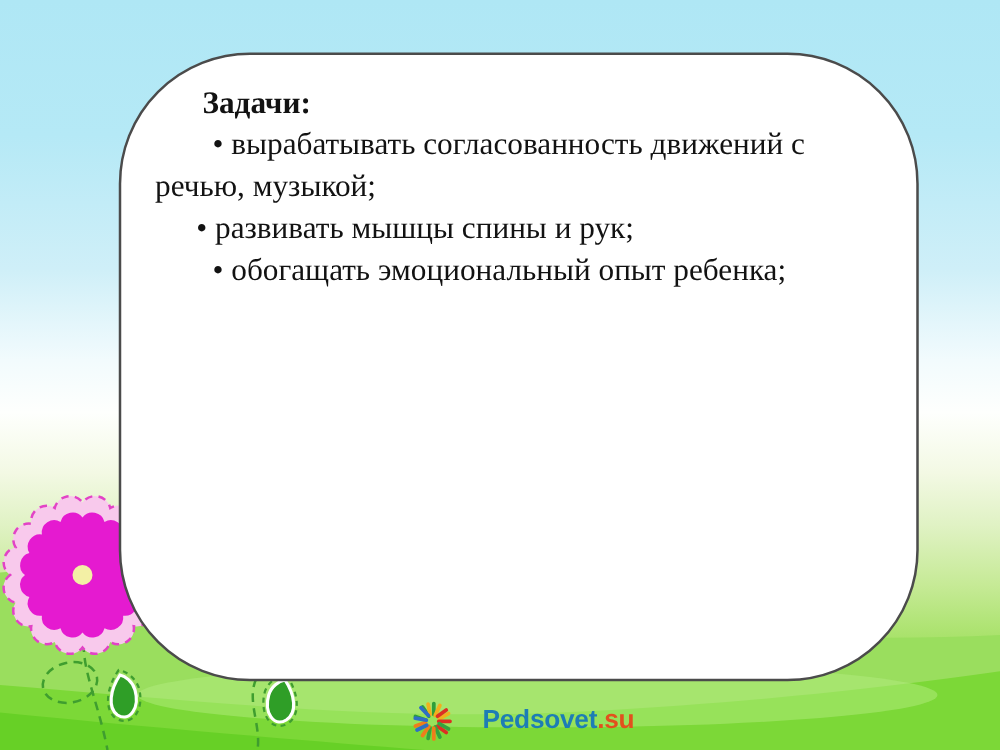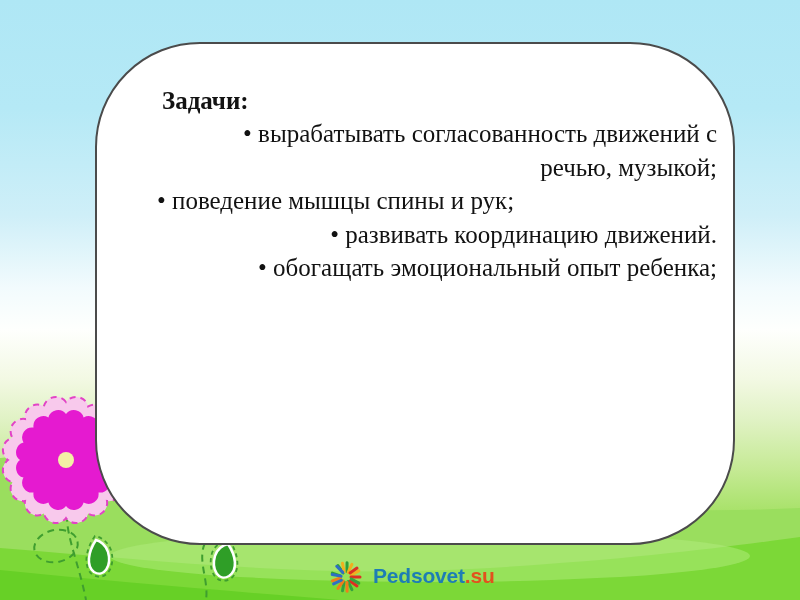--- a/index.html
+++ b/index.html
@@ -9,33 +9,33 @@
     background:linear-gradient(180deg,
       #afe7f5 0%, #b5e9f6 18%, #cfeff8 36%, #f2fbfd 48%,
       #fefffd 55%, #f3f9e4 63%, #e0f2c4 70%, #c6ea96 78%,
       #a5e165 86%, #93dc4e 93%, #8cda47 100%);
   }
   .decor{position:absolute; left:0; top:0; width:800px; height:600px; z-index:1;}
   .textbox{
     position:absolute; left:95px; top:42px; width:640px; height:503px;
     box-sizing:border-box; background:#ffffff;
     border:2px solid #4b4b4b; border-radius:105px;
-    padding:40px 16px 0 27px; z-index:2;
+    padding:22px 16px 0 27px; z-index:2;
   }
   .textbox p{
     margin:0; font-size:25px; line-height:33.4px; color:#121212;
     white-space:pre-wrap;
   }
   .p-title{font-weight:bold; text-indent:38px;}
   .ind38{text-indent:38px;}
-  .ind46{text-indent:46px;text-align:right;}
+  .ind46{text-indent:46px;}
   .ind33{text-indent:33px;}
   .logo{
     position:absolute; left:326px; top:556px; z-index:3;
-    display:flex; align-items:center; gap:7px;
+    display:flex; align-items:center; gap:20px;
     font-family:"Liberation Sans", sans-serif;
   }
   .logo-text{font-size:21px; font-weight:bold; letter-spacing:-0.2px; line-height:40px;}
   .logo-name{color:#1d7db5;}
   .logo-suffix{color:#e2511d;}
 </style>
 </head>
 <body>
 
 <div class="stage">
@@ -66,22 +66,21 @@
       <path d="M124,460 A12.5 12.5 0 0 1 119.6,482.2 A12.5 12.5 0 0 1 107,501 A12.5 12.5 0 0 1 88.2,513.6 A12.5 12.5 0 0 1 66,518 A12.5 12.5 0 0 1 43.8,513.6 A12.5 12.5 0 0 1 25,501 A12.5 12.5 0 0 1 12.4,482.2 A12.5 12.5 0 0 1 8,460 A12.5 12.5 0 0 1 12.4,437.8 A12.5 12.5 0 0 1 25,419 A12.5 12.5 0 0 1 43.8,406.4 A12.5 12.5 0 0 1 66,402 A12.5 12.5 0 0 1 88.2,406.4 A12.5 12.5 0 0 1 107,419 A12.5 12.5 0 0 1 119.6,437.8 A12.5 12.5 0 0 1 124,460 Z" fill="#f8c9ec" stroke="#e243c6" stroke-width="2" stroke-dasharray="6 5"></path>
       <path d="M112,460 A10 10 0 0 1 108.5,477.6 A10 10 0 0 1 98.5,492.5 A10 10 0 0 1 83.6,502.5 A10 10 0 0 1 66,506 A10 10 0 0 1 48.4,502.5 A10 10 0 0 1 33.5,492.5 A10 10 0 0 1 23.5,477.6 A10 10 0 0 1 20,460 A10 10 0 0 1 23.5,442.4 A10 10 0 0 1 33.5,427.5 A10 10 0 0 1 48.4,417.5 A10 10 0 0 1 66,414 A10 10 0 0 1 83.6,417.5 A10 10 0 0 1 98.5,427.5 A10 10 0 0 1 108.5,442.4 A10 10 0 0 1 112,460 Z" fill="#e51ad0"></path>
       <circle cx="66" cy="460" r="8" fill="#f3f0a5"></circle>
     </g>
   </svg>
 
   <div class="textbox">
     <p class="p-title">Задачи:</p>
     <p class="ind46">• вырабатывать согласованность движений с
 речью, музыкой;</p>
-    <p class="ind33">• поведение мышцы спины и рук;</p>
-    <p class="ind46">• развивать координацию движений.</p>
+    <p class="ind33">• развивать мышцы спины и рук;</p>
     <p class="ind46">• обогащать эмоциональный опыт ребенка;</p>
   </div>
 
   <div class="logo">
     <svg width="40" height="40" viewBox="0 0 40 40" aria-hidden="true">
       <g stroke-linecap="round" fill="none" stroke-width="3">
         <g transform="translate(20,21) rotate(-35)">
           <path d="M0,-5 L0,-14 M-4,-4 L-9,-11 M4,-4 L9,-11" stroke="#2e9e3a"></path>
         </g>
         <g transform="translate(20,21) rotate(25)">

